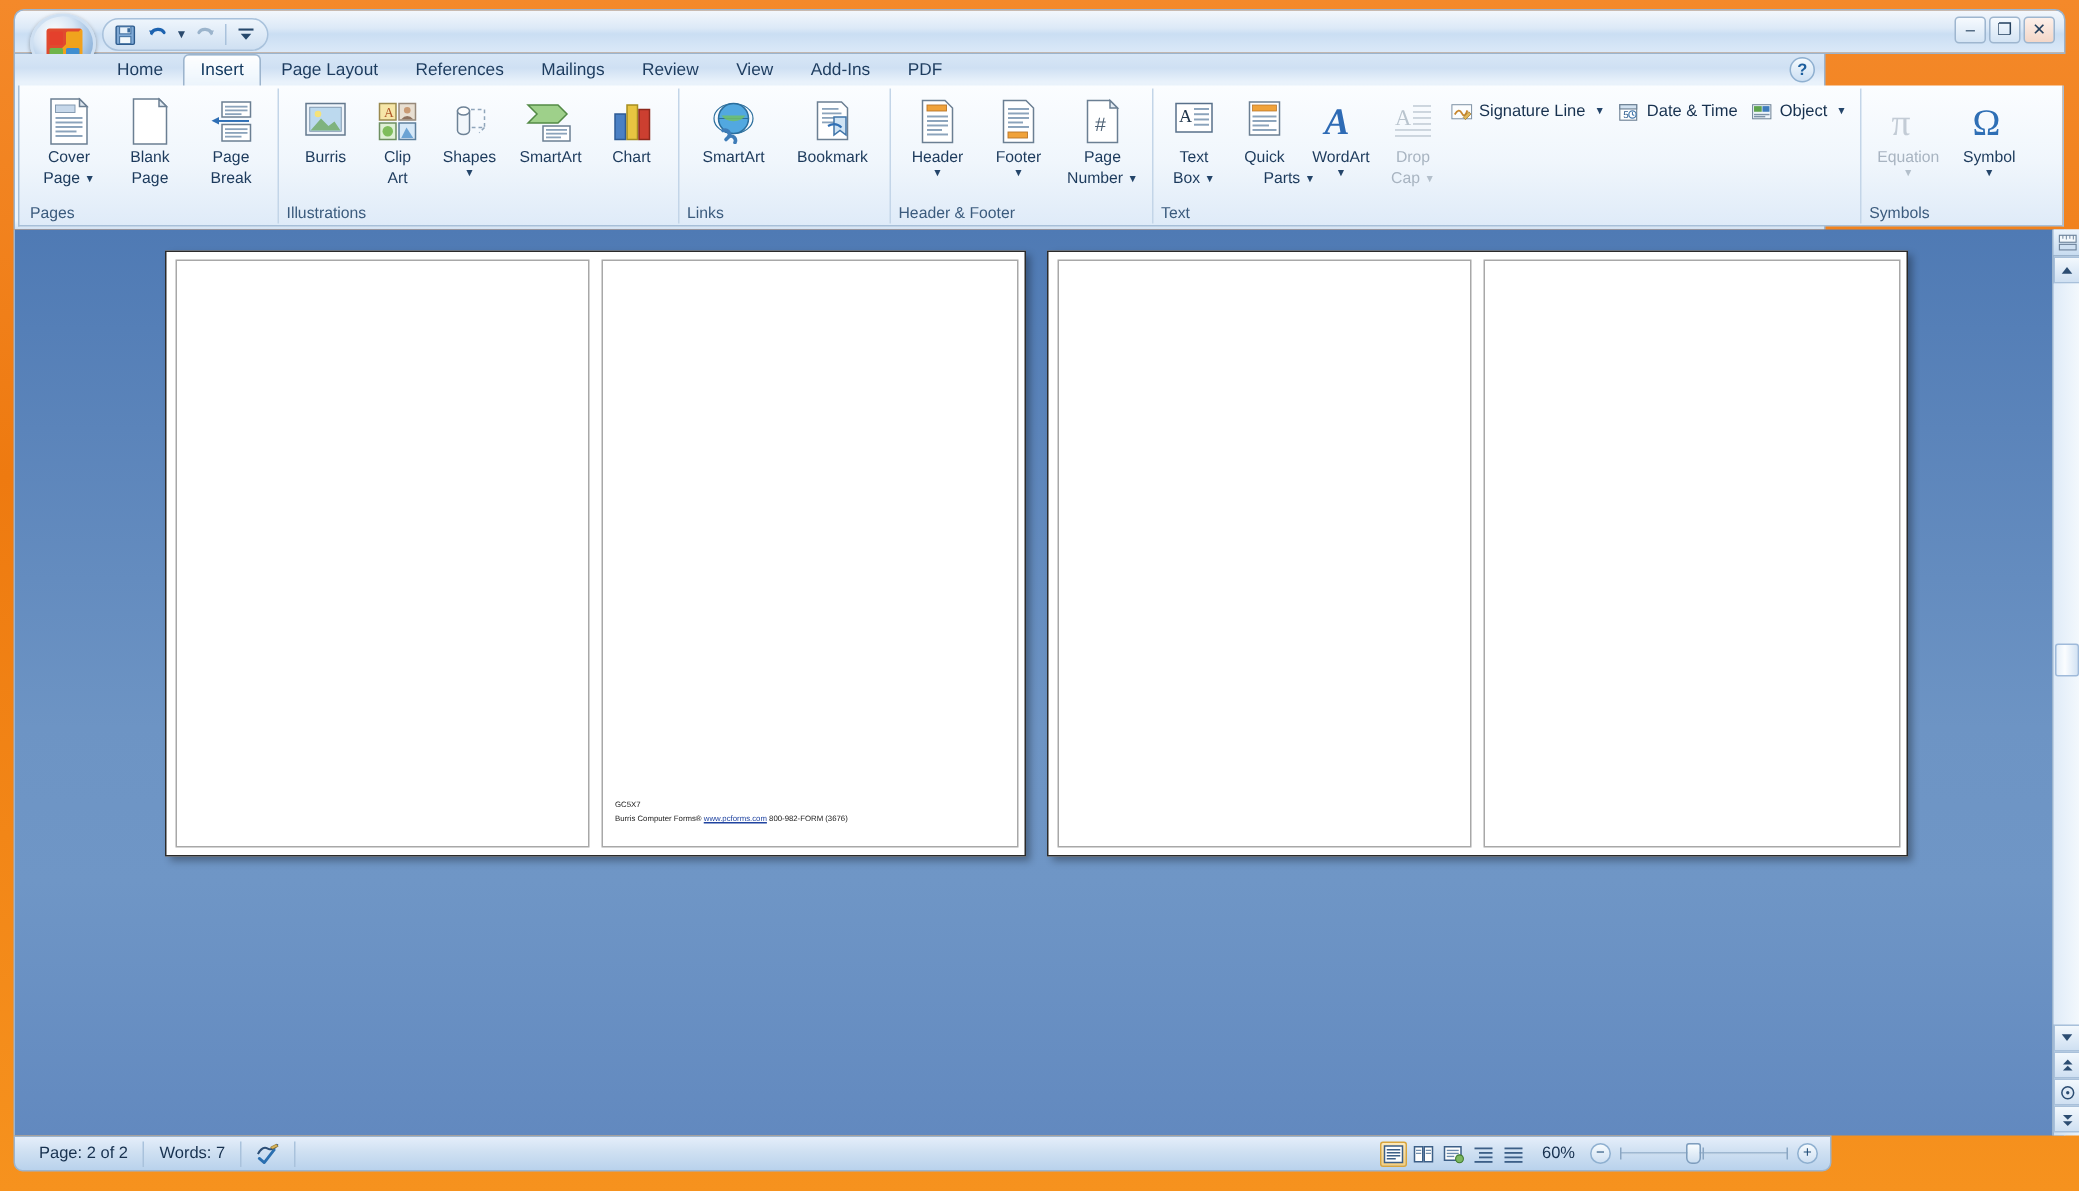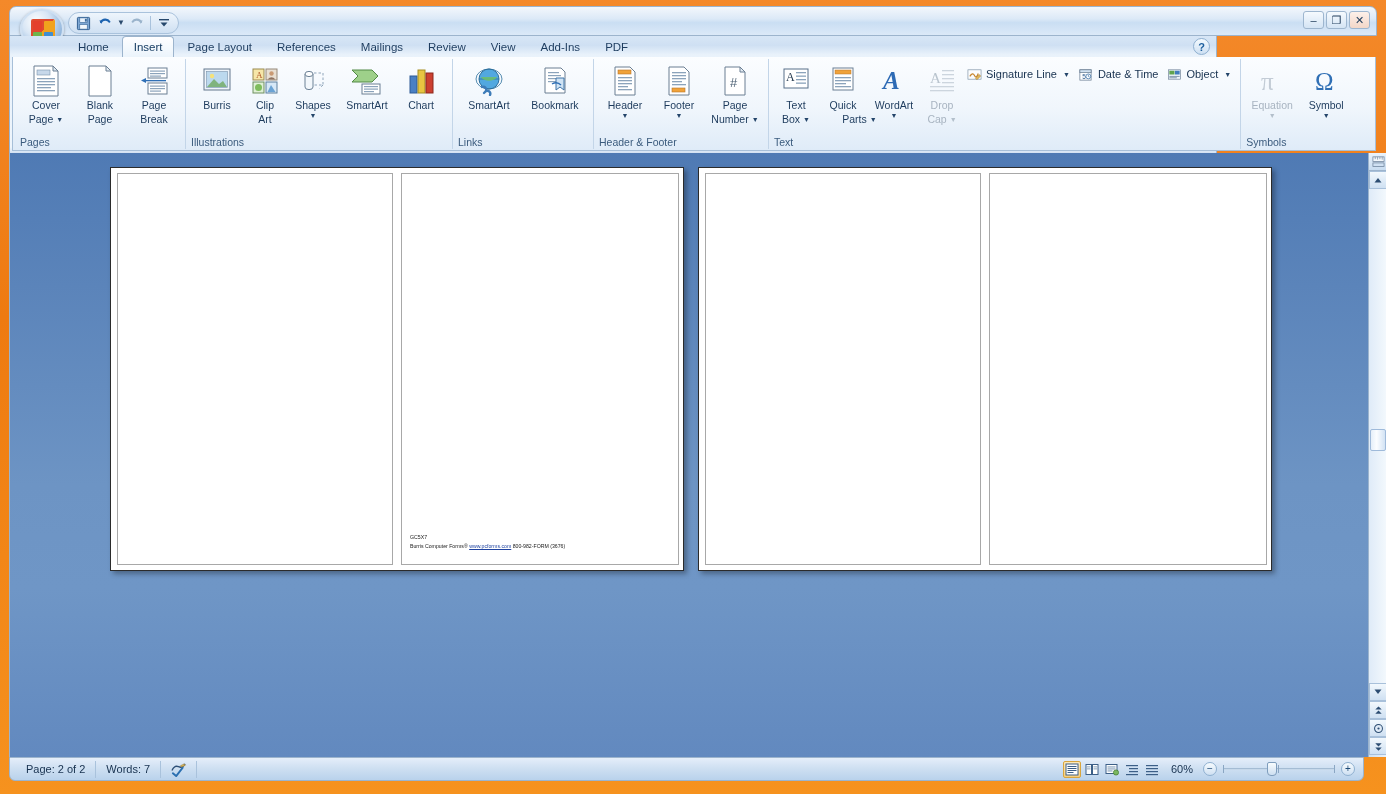--- a/index.html
+++ b/index.html
@@ -171,21 +171,21 @@
   .vs-btn { position:absolute; left:0; width:18px; height:18px;
     background: linear-gradient(180deg,#f2f8fd,#cfe0f2); border:1px solid #a8c0da;
     cursor:pointer; display:flex; align-items:center; justify-content:center; }
   #vscroll-down { bottom:56px; }
   #prev-page { bottom:38px; }
   #browse-object { bottom:20px; }
   #next-page { bottom:2px; }
 
   
   #status-bar {
-    position: absolute; left: 9px; top: 757px; width: 1355px; height: 24px;
+    position: absolute; left: 9px; top: 757px; width: 1212px; height: 24px;
     background: linear-gradient(180deg,#e5eefa 0%,#cfe0f2 45%,#b9d2ec 100%);
     border: 1px solid #9cb4cd; border-radius: 0 0 6px 6px;
     display: flex; align-items: center;
   }
   .sb-item { font-size: 11px; color: #17314f; padding: 0 10px; height: 17px;
              line-height: 17px; border-right: 1px solid #a9c2dc; cursor: pointer; white-space:nowrap; }
   .sb-item.first { margin-left: 6px; }
   #sb-right { margin-left: auto; display:flex; align-items:center; gap: 2px; padding-right: 8px; }
   .viewbtn { width: 18px; height: 17px; display:flex; align-items:center; justify-content:center;
              cursor:pointer; border:1px solid transparent; border-radius:2px; }

